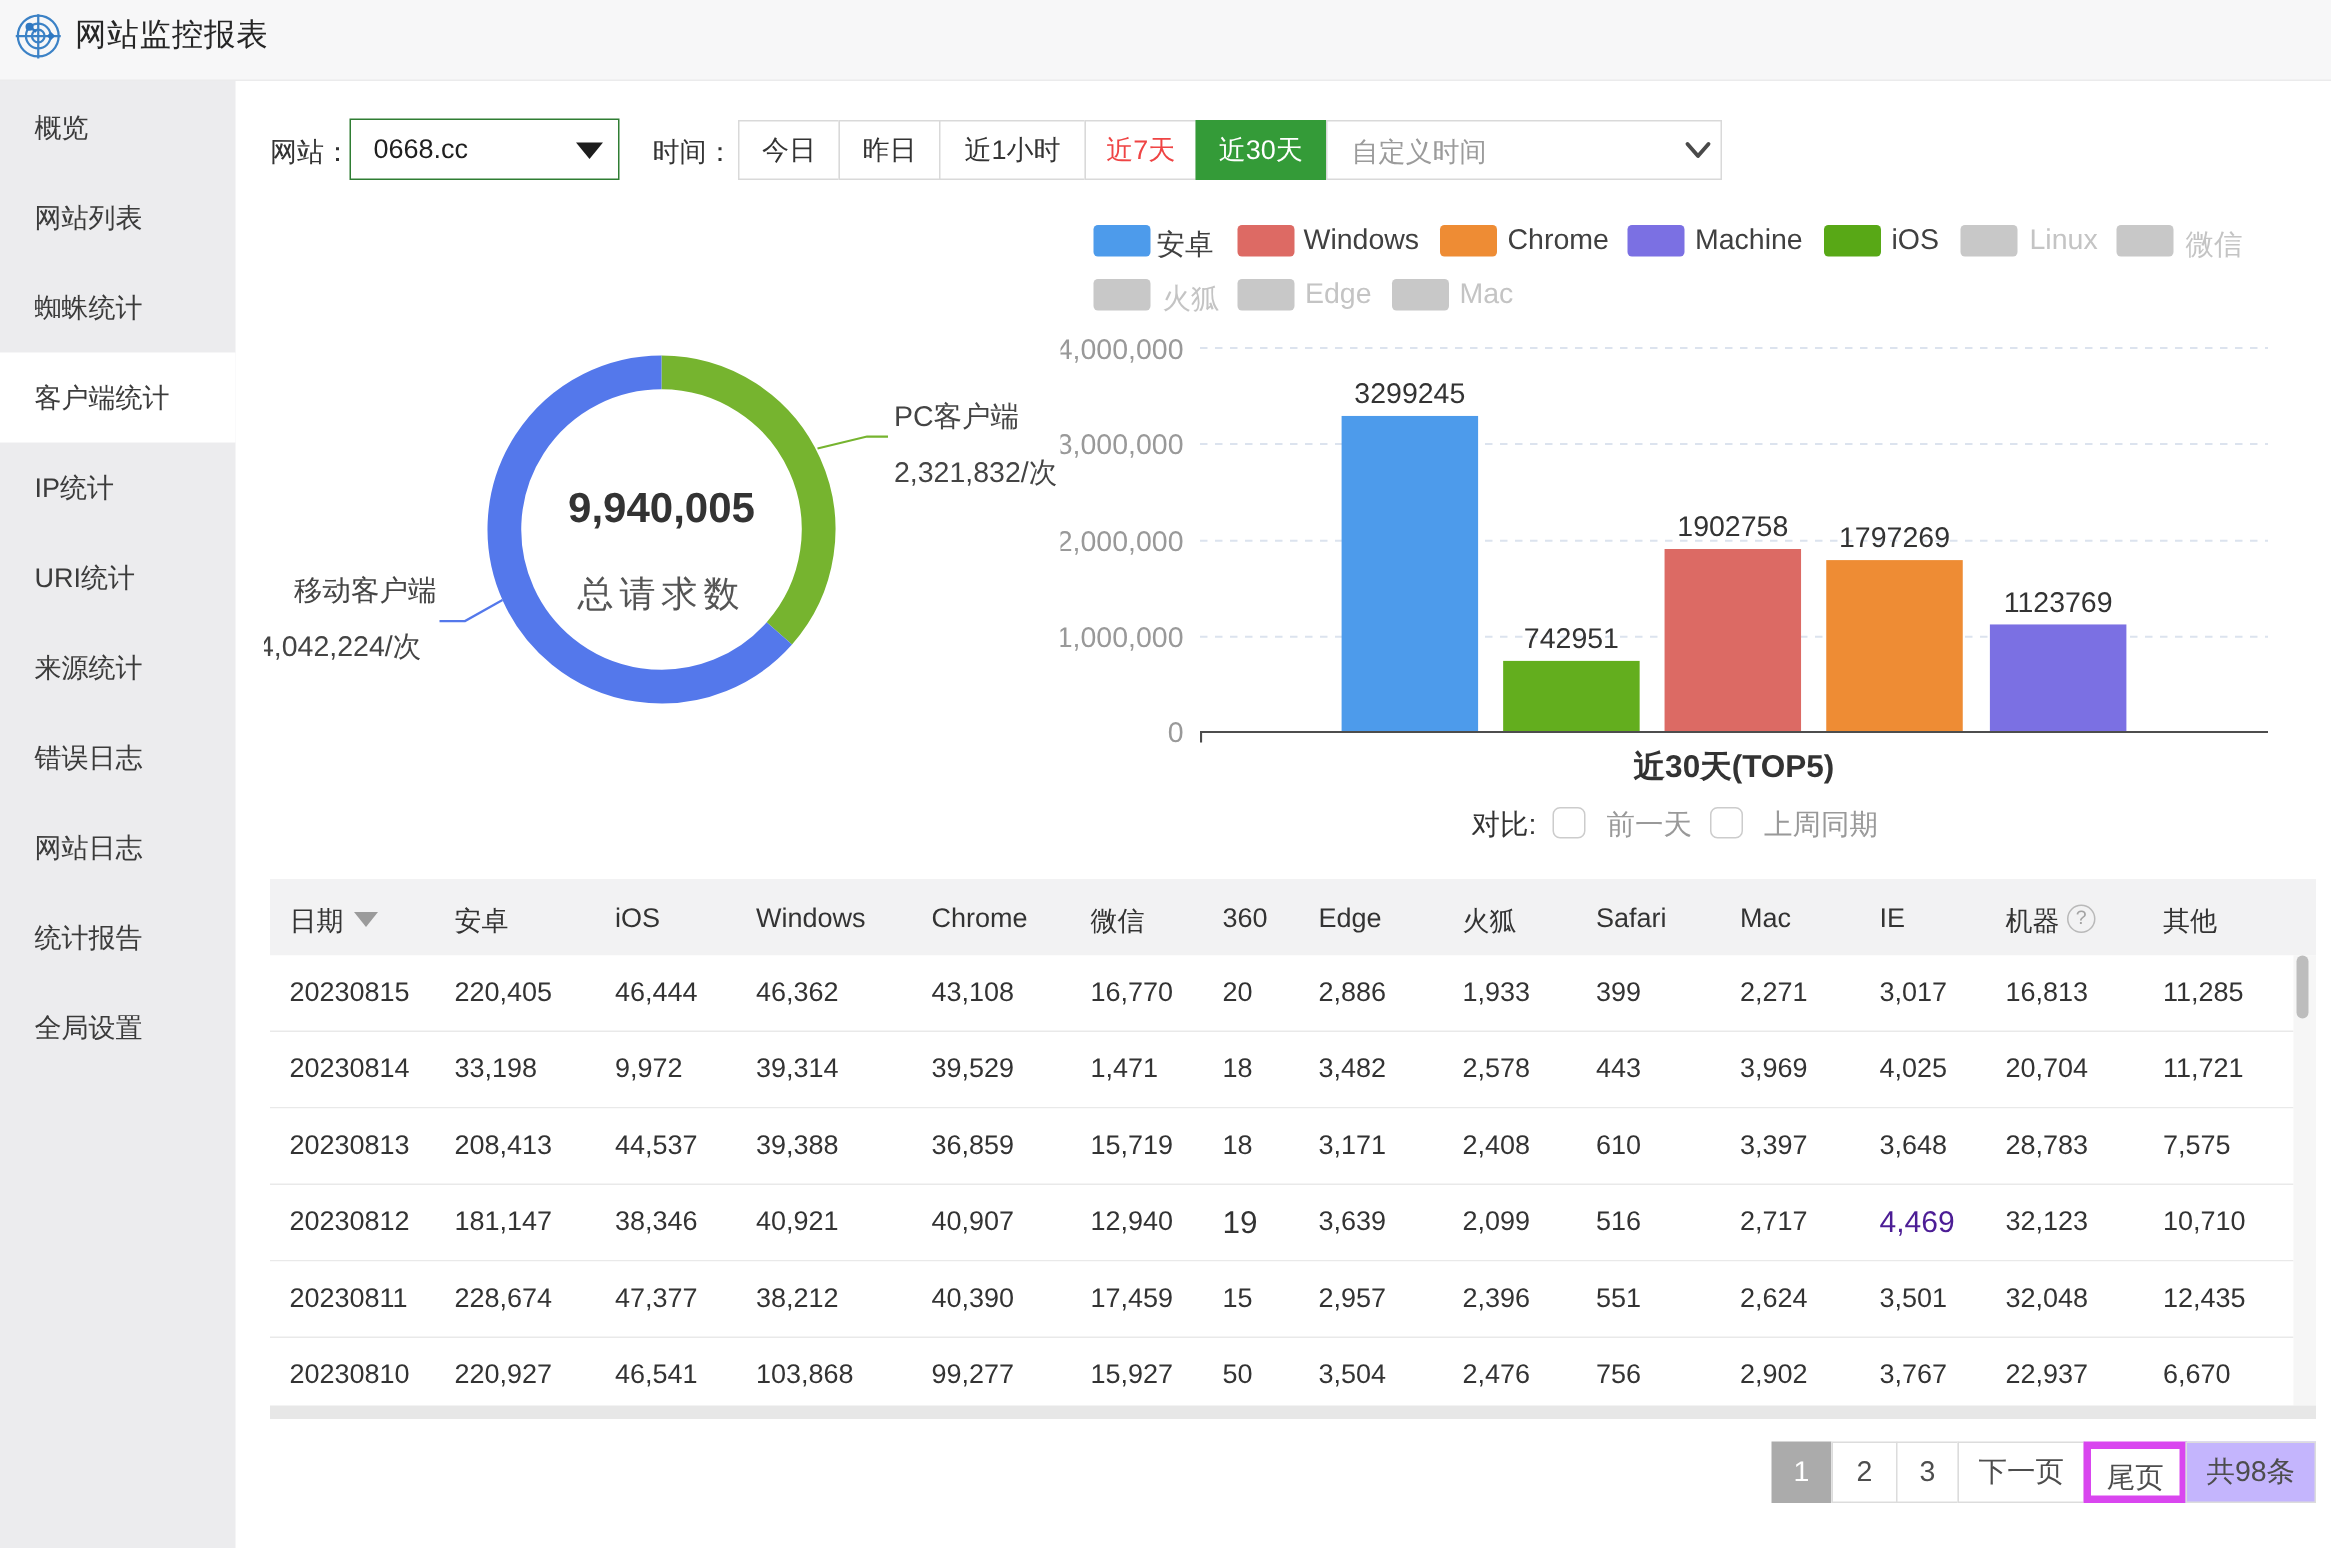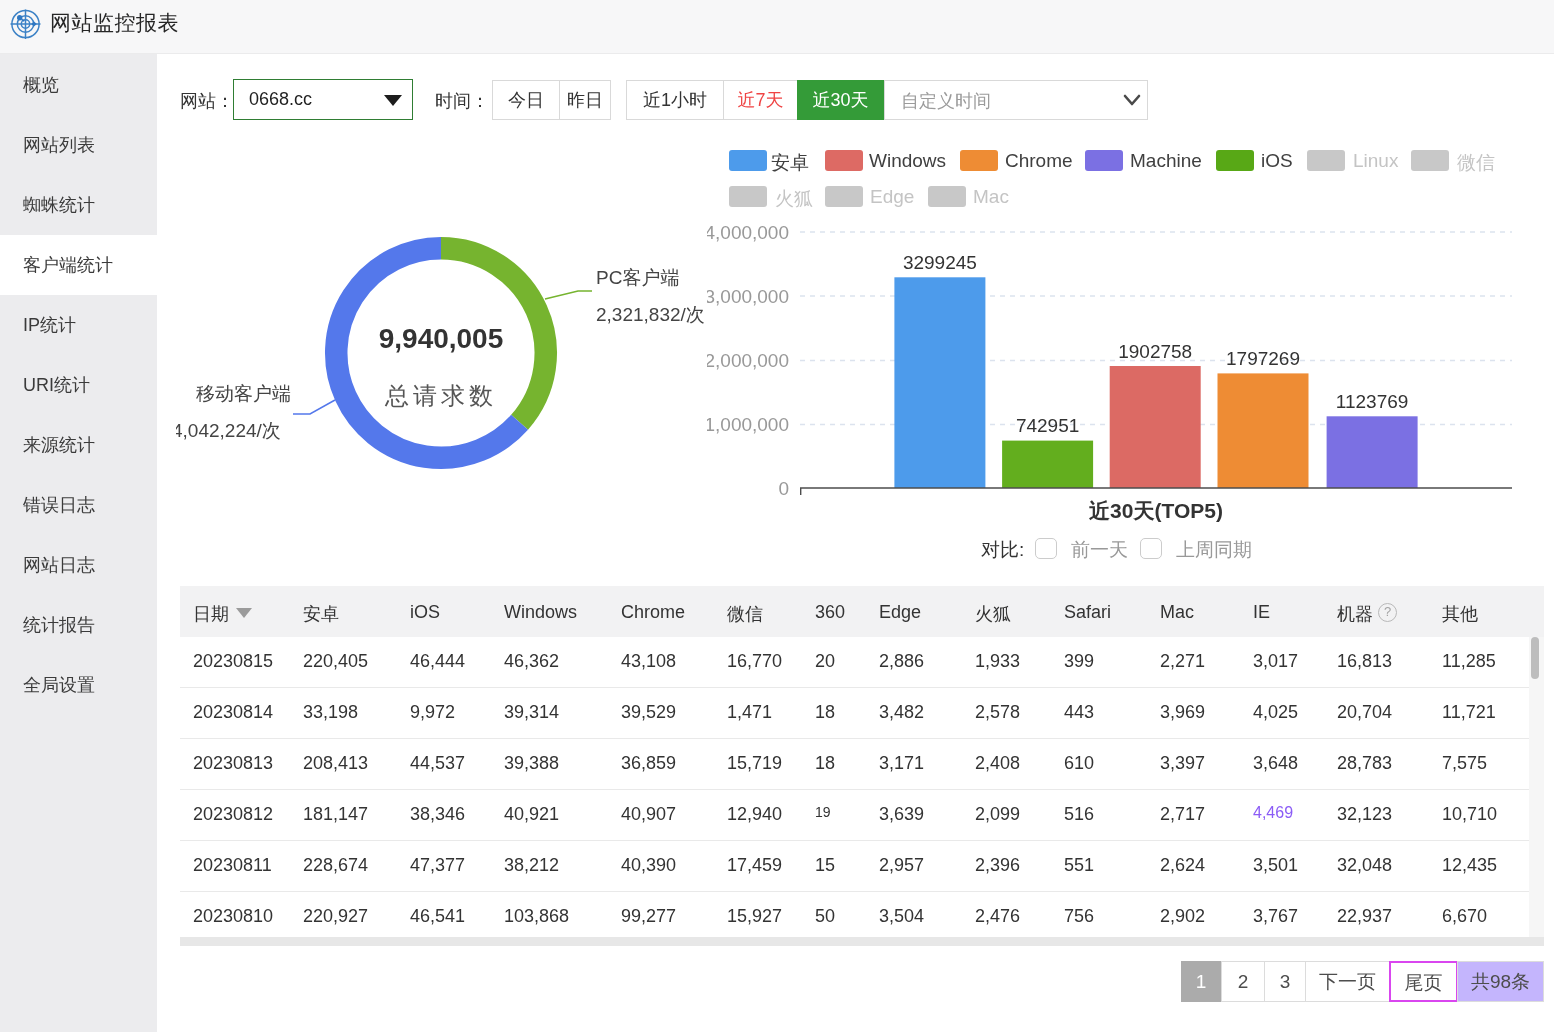--- a/index.html
+++ b/index.html
@@ -32,21 +32,21 @@
 <div class="abs" style="left:0;top:475px;width:157px;height:60px;line-height:60px;"><span style="margin-left:23px;font-size:18px;color:#3b3b3b;">错误日志</span></div>
 <div class="abs" style="left:0;top:535px;width:157px;height:60px;line-height:60px;"><span style="margin-left:23px;font-size:18px;color:#3b3b3b;">网站日志</span></div>
 <div class="abs" style="left:0;top:595px;width:157px;height:60px;line-height:60px;"><span style="margin-left:23px;font-size:18px;color:#3b3b3b;">统计报告</span></div>
 <div class="abs" style="left:0;top:655px;width:157px;height:60px;line-height:60px;"><span style="margin-left:23px;font-size:18px;color:#3b3b3b;">全局设置</span></div>
 <div class="abs" style="left:180px;top:89px;font-size:18px;color:#333;">网站：</div>
 <div class="abs" style="left:233px;top:79px;width:180px;height:41px;border:1px solid #2f7d33;background:#fff;"></div>
 <div class="abs" style="left:249px;top:89px;font-size:18px;color:#1f1f1f;">0668.cc</div>
 <div class="abs" style="left:384px;top:95px;width:0;height:0;border-left:9px solid transparent;border-right:9px solid transparent;border-top:11px solid #1d1d1d;"></div>
 <div class="abs" style="left:435px;top:89px;font-size:18px;color:#333;">时间：</div>
 <div class="abs" style="left:492px;top:80px;width:68px;height:40px;border:1px solid #d9d9d9;background:#fff;text-align:center;line-height:38px;font-size:18px;color:#333;">今日</div>
-<div class="abs" style="left:559px;top:80px;width:52px;height:40px;border:1px solid #d9d9d9;background:#fff;text-align:center;line-height:38px;font-size:18px;color:#333;">昨日</div>
+<div class="abs" style="left:559px;top:80px;width:68px;height:40px;border:1px solid #d9d9d9;background:#fff;text-align:center;line-height:38px;font-size:18px;color:#333;">昨日</div>
 <div class="abs" style="left:626px;top:80px;width:98px;height:40px;border:1px solid #d9d9d9;background:#fff;text-align:center;line-height:38px;font-size:18px;color:#333;">近1小时</div>
 <div class="abs" style="left:723px;top:80px;width:75px;height:40px;border:1px solid #d9d9d9;background:#fff;text-align:center;line-height:38px;font-size:18px;color:#ef4444;">近7天</div>
 <div class="abs" style="left:797px;top:80px;width:87px;height:40px;background:#349b38;text-align:center;line-height:40px;font-size:18px;color:#fff;">近30天</div>
 <div class="abs" style="left:884px;top:80px;width:264px;height:40px;border:1px solid #d9d9d9;background:#fff;"></div>
 <div class="abs" style="left:901px;top:89px;font-size:18px;color:#9b9b9b;">自定义时间</div>
 <svg class="abs" style="left:1122px;top:92px" width="20" height="16" viewBox="0 0 20 16">
     <polyline points="3,4 10,12 17,4" fill="none" stroke="#4a4a4a" stroke-width="2.6" stroke-linecap="round" stroke-linejoin="round"></polyline>
   </svg>
 <svg class="abs" style="left:176px;top:150px" width="529" height="380" viewBox="0 0 529 380">
  <path d="M 265.00 98.25 A 104.75 104.75 0 0 1 343.57 272.27" stroke="#76b42f" stroke-width="22.5" fill="none"></path>
@@ -171,26 +171,26 @@
 <div class="abs" style="left:1253px;top:753px;font-size:18px;color:#333;">3,648</div>
 <div class="abs" style="left:1337px;top:753px;font-size:18px;color:#333;">28,783</div>
 <div class="abs" style="left:1442px;top:753px;font-size:18px;color:#333;">7,575</div>
 <div class="abs" style="left:180px;top:790px;width:1349px;height:51px;background:#fff;border-bottom:1px solid #e9e9e9;"></div>
 <div class="abs" style="left:193px;top:804px;font-size:18px;color:#333;">20230812</div>
 <div class="abs" style="left:303px;top:804px;font-size:18px;color:#333;">181,147</div>
 <div class="abs" style="left:410px;top:804px;font-size:18px;color:#333;">38,346</div>
 <div class="abs" style="left:504px;top:804px;font-size:18px;color:#333;">40,921</div>
 <div class="abs" style="left:621px;top:804px;font-size:18px;color:#333;">40,907</div>
 <div class="abs" style="left:727px;top:804px;font-size:18px;color:#333;">12,940</div>
-<div class="abs" style="left:815px;top:804px;font-size:14px;color:#333;">19</div>
+<div class="abs" style="left:815px;top:804px;font-size:21px;color:#333;">19</div>
 <div class="abs" style="left:879px;top:804px;font-size:18px;color:#333;">3,639</div>
 <div class="abs" style="left:975px;top:804px;font-size:18px;color:#333;">2,099</div>
 <div class="abs" style="left:1064px;top:804px;font-size:18px;color:#333;">516</div>
 <div class="abs" style="left:1160px;top:804px;font-size:18px;color:#333;">2,717</div>
-<div class="abs" style="left:1253px;top:804px;font-size:16px;color:#8b5cf6;">4,469</div>
+<div class="abs" style="left:1253px;top:804px;font-size:20px;color:#4c1d95;">4,469</div>
 <div class="abs" style="left:1337px;top:804px;font-size:18px;color:#333;">32,123</div>
 <div class="abs" style="left:1442px;top:804px;font-size:18px;color:#333;">10,710</div>
 <div class="abs" style="left:180px;top:841px;width:1349px;height:51px;background:#fff;border-bottom:1px solid #e9e9e9;"></div>
 <div class="abs" style="left:193px;top:855px;font-size:18px;color:#333;">20230811</div>
 <div class="abs" style="left:303px;top:855px;font-size:18px;color:#333;">228,674</div>
 <div class="abs" style="left:410px;top:855px;font-size:18px;color:#333;">47,377</div>
 <div class="abs" style="left:504px;top:855px;font-size:18px;color:#333;">38,212</div>
 <div class="abs" style="left:621px;top:855px;font-size:18px;color:#333;">40,390</div>
 <div class="abs" style="left:727px;top:855px;font-size:18px;color:#333;">17,459</div>
 <div class="abs" style="left:815px;top:855px;font-size:18px;color:#333;text-align:center;">15</div>
@@ -216,14 +216,14 @@
 <div class="abs" style="left:1253px;top:906px;font-size:18px;color:#333;">3,767</div>
 <div class="abs" style="left:1337px;top:906px;font-size:18px;color:#333;">22,937</div>
 <div class="abs" style="left:1442px;top:906px;font-size:18px;color:#333;">6,670</div>
 <div class="abs" style="left:1529px;top:637px;width:15px;height:300px;background:#f6f6f6;"></div>
 <div class="abs" style="left:1531px;top:637px;width:8px;height:42px;background:#bdbdbd;border-radius:4px;"></div>
 <div class="abs" style="left:180px;top:937px;width:1364px;height:9px;background:#e7e7e7;"></div>
 <div class="abs" style="left:1181px;top:961px;width:40px;height:41px;background:#ababab;text-align:center;line-height:41px;font-size:19px;color:#fff;">1</div>
 <div class="abs" style="left:1221px;top:961px;width:44px;height:41px;border:1px solid #dcdcdc;background:#fff;text-align:center;line-height:39px;font-size:19px;color:#4d4d4d;">2</div>
 <div class="abs" style="left:1264px;top:961px;width:42px;height:41px;border:1px solid #dcdcdc;background:#fff;text-align:center;line-height:39px;font-size:19px;color:#4d4d4d;">3</div>
 <div class="abs" style="left:1305px;top:961px;width:85px;height:41px;border:1px solid #dcdcdc;background:#fff;text-align:center;line-height:39px;font-size:19px;color:#4d4d4d;">下一页</div>
-<div class="abs" style="left:1389px;top:961px;width:69px;height:41px;border:2px solid #d946ef;background:#fff;text-align:center;line-height:39px;font-size:19px;color:#4d4d4d;">尾页</div>
+<div class="abs" style="left:1389px;top:961px;width:69px;height:41px;border:5px solid #d946ef;background:#fff;text-align:center;line-height:39px;font-size:19px;color:#4d4d4d;">尾页</div>
 <div class="abs" style="left:1457px;top:961px;width:87px;height:41px;border:1px solid #dcdcdc;background:#c4b5fd;text-align:center;line-height:39px;font-size:19px;color:#4d4d4d;">共98条</div>
 
 </body></html>

